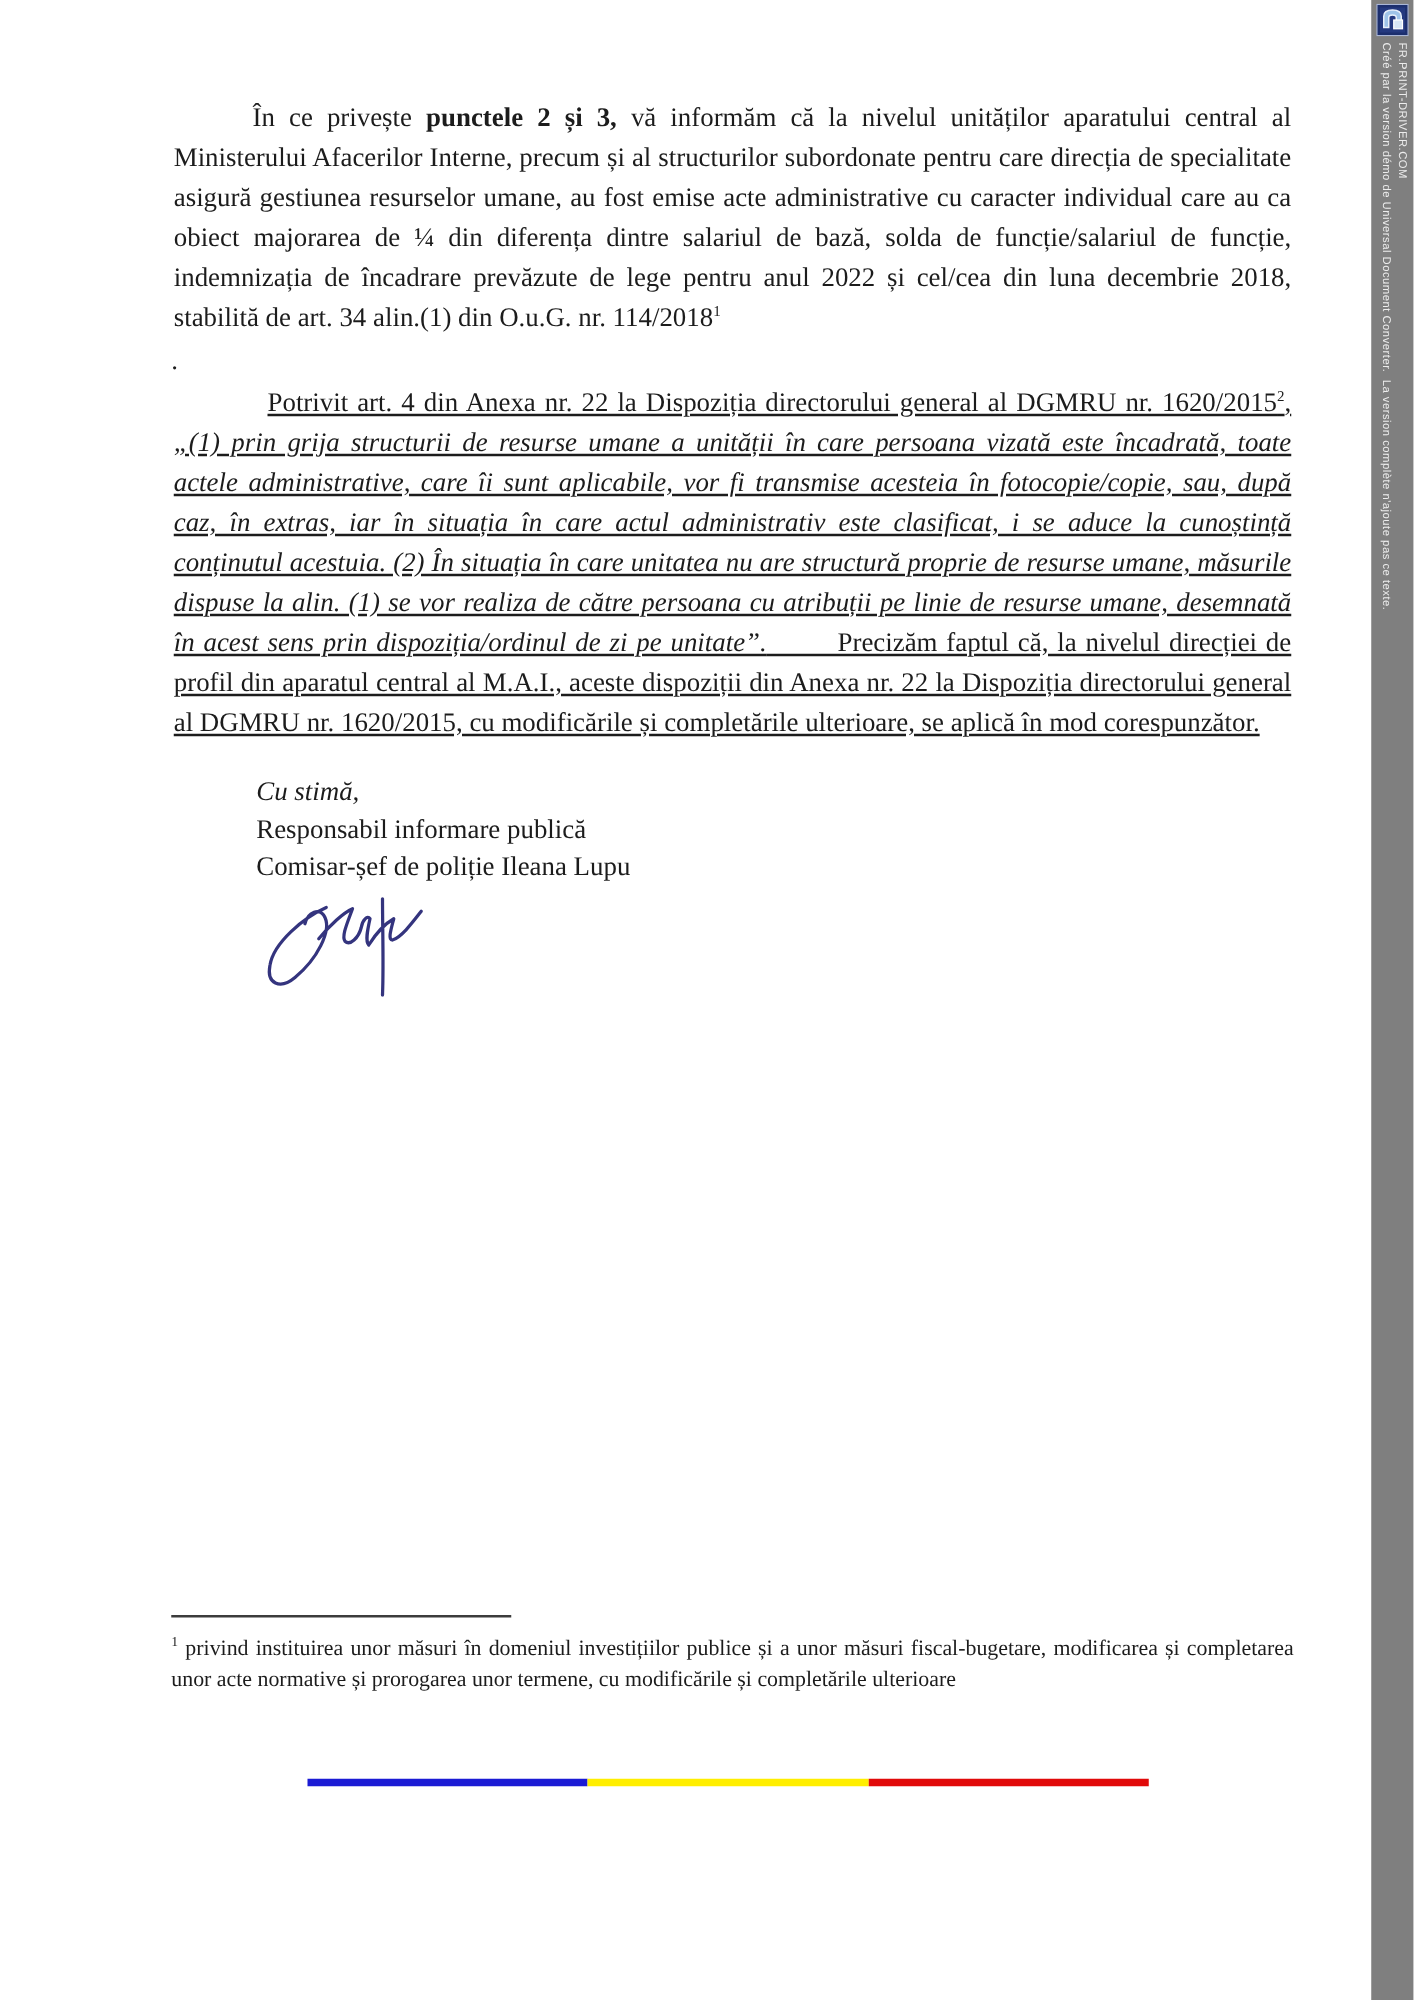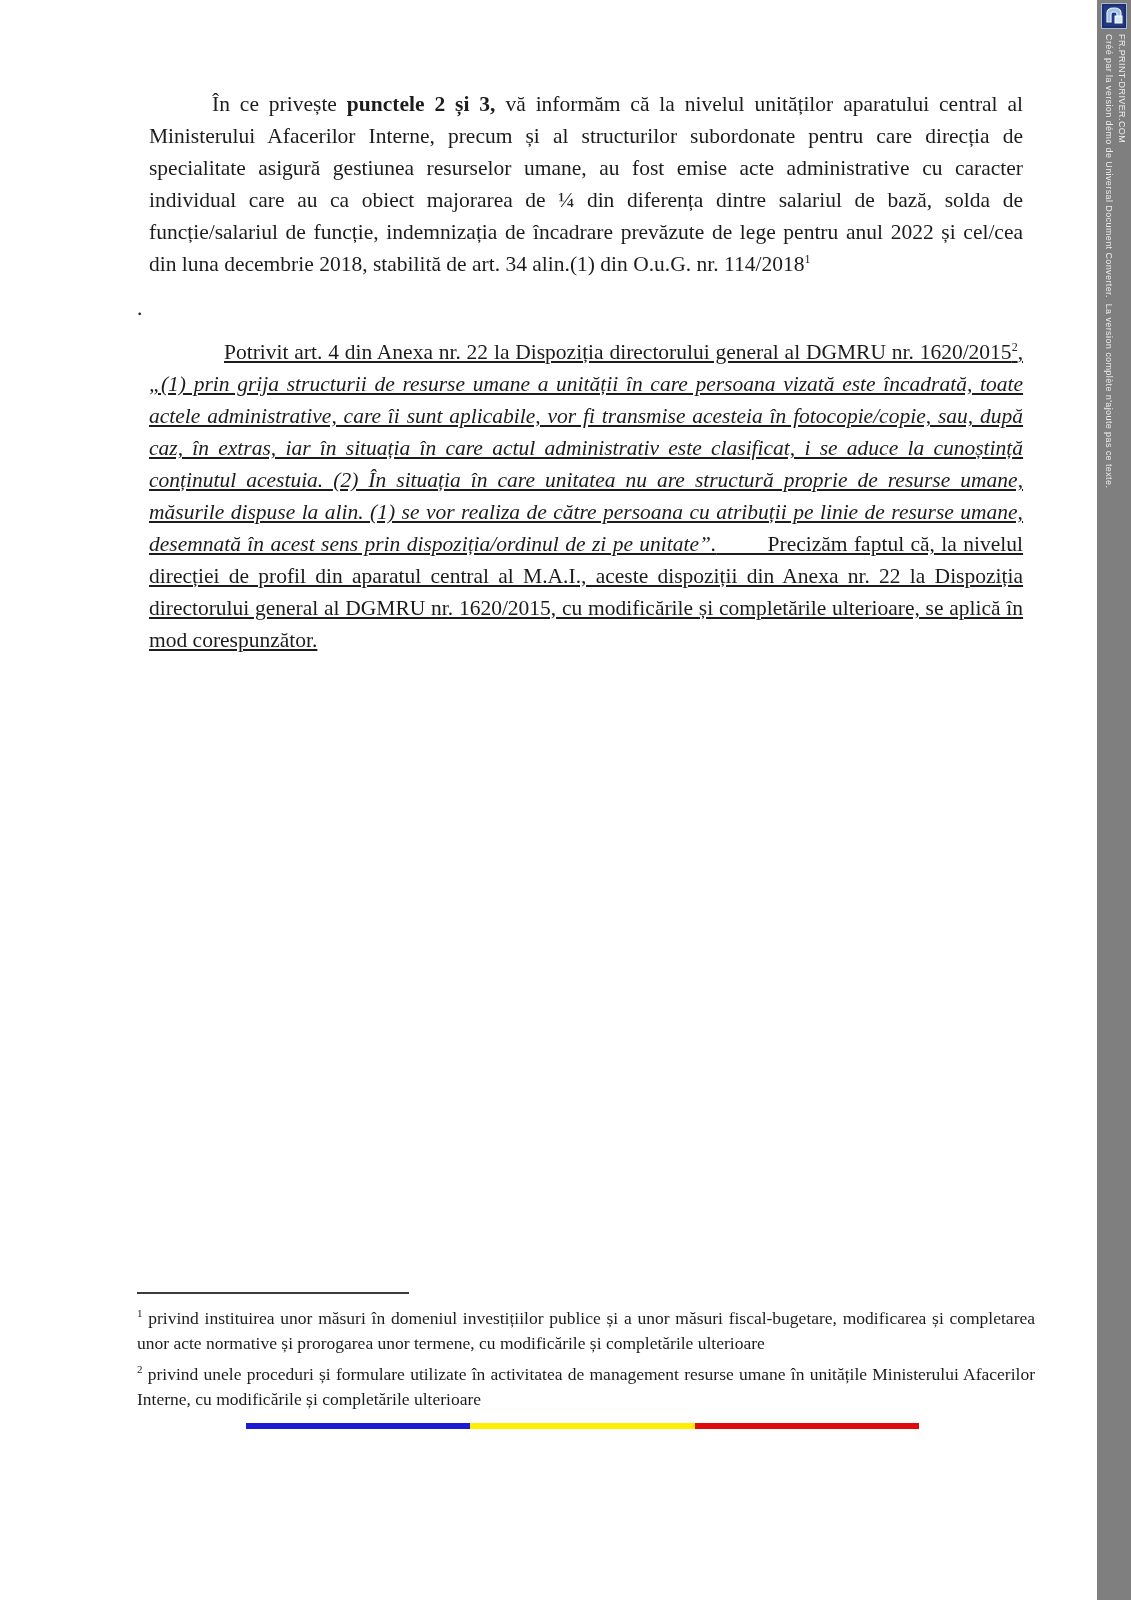--- a/index.html
+++ b/index.html
@@ -10,21 +10,21 @@
     overflow:hidden;
     font-family:"Liberation Serif", serif;
     color:#1c1c1c;
   }
   
   .content{
     position:absolute;
     left:137px;top:76px;width:898px;
   }
   .para{
-    margin:12px;
+    margin:2px;
     font-size:21.5px;
     line-height:32px;
     text-align:justify;
   }
   .para.p1{text-indent:63px;}
   .para.p2{text-indent:75px;text-decoration:underline;}
   .para sup{font-size:12px;line-height:0;}
   .orphan{margin:0;font-size:21.5px;line-height:32px;}
   .quote-italic{font-style:italic;}
   
@@ -68,27 +68,37 @@
 <div class="page">
 
   <div class="content">
 
     <p class="para p1"><span>În ce privește </span><b>punctele 2 și 3,</b><span> vă informăm că la nivelul unităților aparatului central al Ministerului Afacerilor Interne, precum și al structurilor subordonate pentru care direcția de specialitate asigură gestiunea resurselor umane, au fost emise acte administrative cu caracter individual care au ca obiect majorarea de ¼ din diferența dintre salariul de bază, solda de funcție/salariul de funcție, indemnizația de încadrare prevăzute de lege pentru anul 2022 și cel/cea din luna decembrie 2018, stabilită de art. 34 alin.(1) din O.u.G. nr. 114/2018</span><sup>1</sup></p>
 
     <p class="orphan">.</p>
 
     <p class="para p2"><span>Potrivit art. 4 din Anexa nr. 22 la Dispoziția directorului general al DGMRU nr. 1620/2015</span><sup>2</sup><span>, </span><span class="quote-italic">„(1) prin grija structurii de resurse umane a unității în care persoana vizată este încadrată, toate actele administrative, care îi sunt aplicabile, vor fi transmise acesteia în fotocopie/copie, sau, după caz, în extras, iar în situația în care actul administrativ este clasificat, i se aduce la cunoștință conținutul acestuia. (2) În situația în care unitatea nu are structură proprie de resurse umane, măsurile dispuse la alin. (1) se vor realiza de către persoana cu atribuții pe linie de resurse umane, desemnată în acest sens prin dispoziția/ordinul de zi pe unitate”.</span><span>&nbsp;&nbsp;&nbsp;&nbsp;&nbsp;&nbsp;&nbsp; Precizăm faptul că, la nivelul direcției de profil din aparatul central al M.A.I., aceste dispoziții din Anexa nr. 22 la Dispoziția directorului general al DGMRU nr. 1620/2015, cu modificările și completările ulterioare, se aplică în mod corespunzător.</span></p>
 
+    <div class="signature">
+      <p class="sig-line italic">Cu stimă,</p>
+      <p class="sig-line">Responsabil informare publică</p>
+      <p class="sig-line">Comisar-șef de poliție Ileana Lupu</p>
+      <svg class="sig-scribble" width="140" height="88" viewBox="0 0 140 88">
+        <path d="M52,16 C34,24 10,44 7,62 C4,77 15,82 27,72 C45,57 56,35 51,24 C47,15 37,20 35,29
+                 M46,41 C55,30 66,20 73,17 C69,28 64,39 67,43 C71,47 78,40 80,32 C81,26 85,22 87,25 C85,34 83,43 86,46
+                 M97,9 C97,32 98,62 97,86
+                 M86,46 C91,38 99,29 106,25 C104,33 101,42 105,42 C112,40 121,28 128,19" fill="none" stroke-width="2.6" stroke-linecap="round" stroke-linejoin="round" stroke="#34347e"></path>
+      </svg>
+    </div>
 
   </div>
 
   <div class="footnotes">
     <div class="fn-sep"></div>
     <p class="fn"><sup>1</sup> <span>privind instituirea unor măsuri în domeniul investițiilor publice și a unor măsuri fiscal-bugetare, modificarea și completarea unor acte normative și prorogarea unor termene, cu modificările și completările ulterioare</span></p>
-    <p class="fn"><sup>2</sup> <span>privind unele proceduri și formulare utilizate în activitatea de management resurse umane în unitățile Ministerului Afacerilor Interne, cu modificările și completările ulterioare</span></p>
   </div>
 
   <div class="flagbar">
     <div class="seg" style="background: rgb(27, 27, 212);"></div>
     <div class="seg" style="background: rgb(255, 238, 0);"></div>
     <div class="seg" style="background: rgb(225, 10, 10);"></div>
   </div>
 
   <div class="wm-strip" style="background: rgb(127, 127, 127);">
     <svg class="wm-icon" width="26" height="26" viewBox="0 0 26 26">

